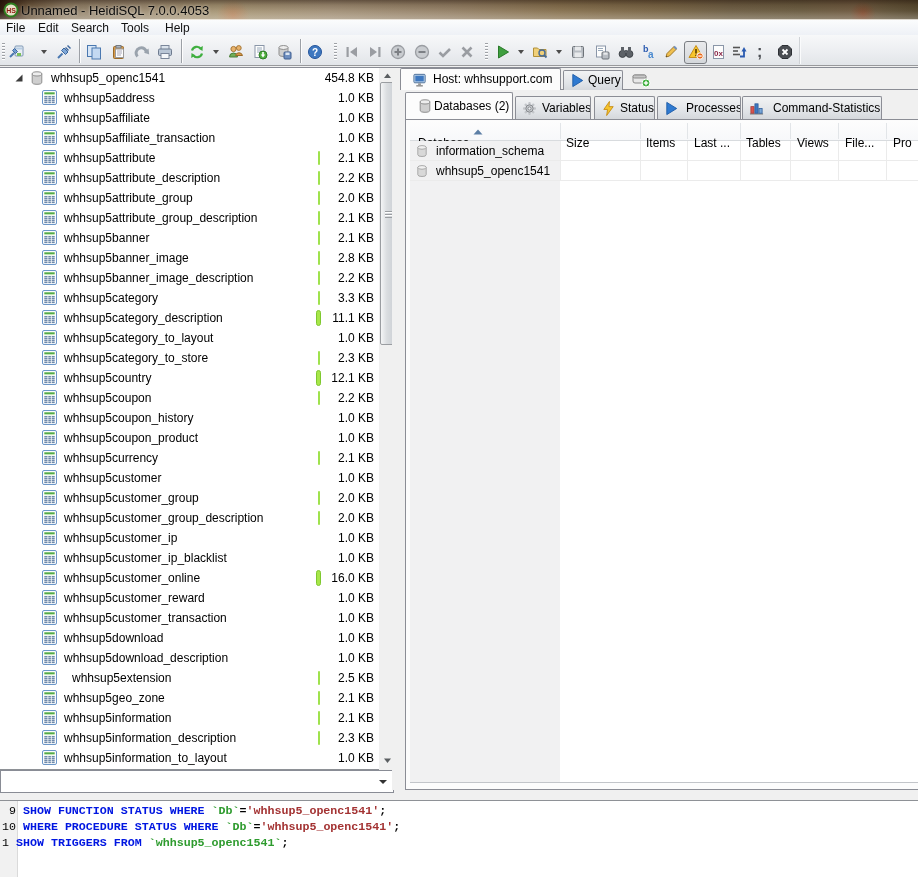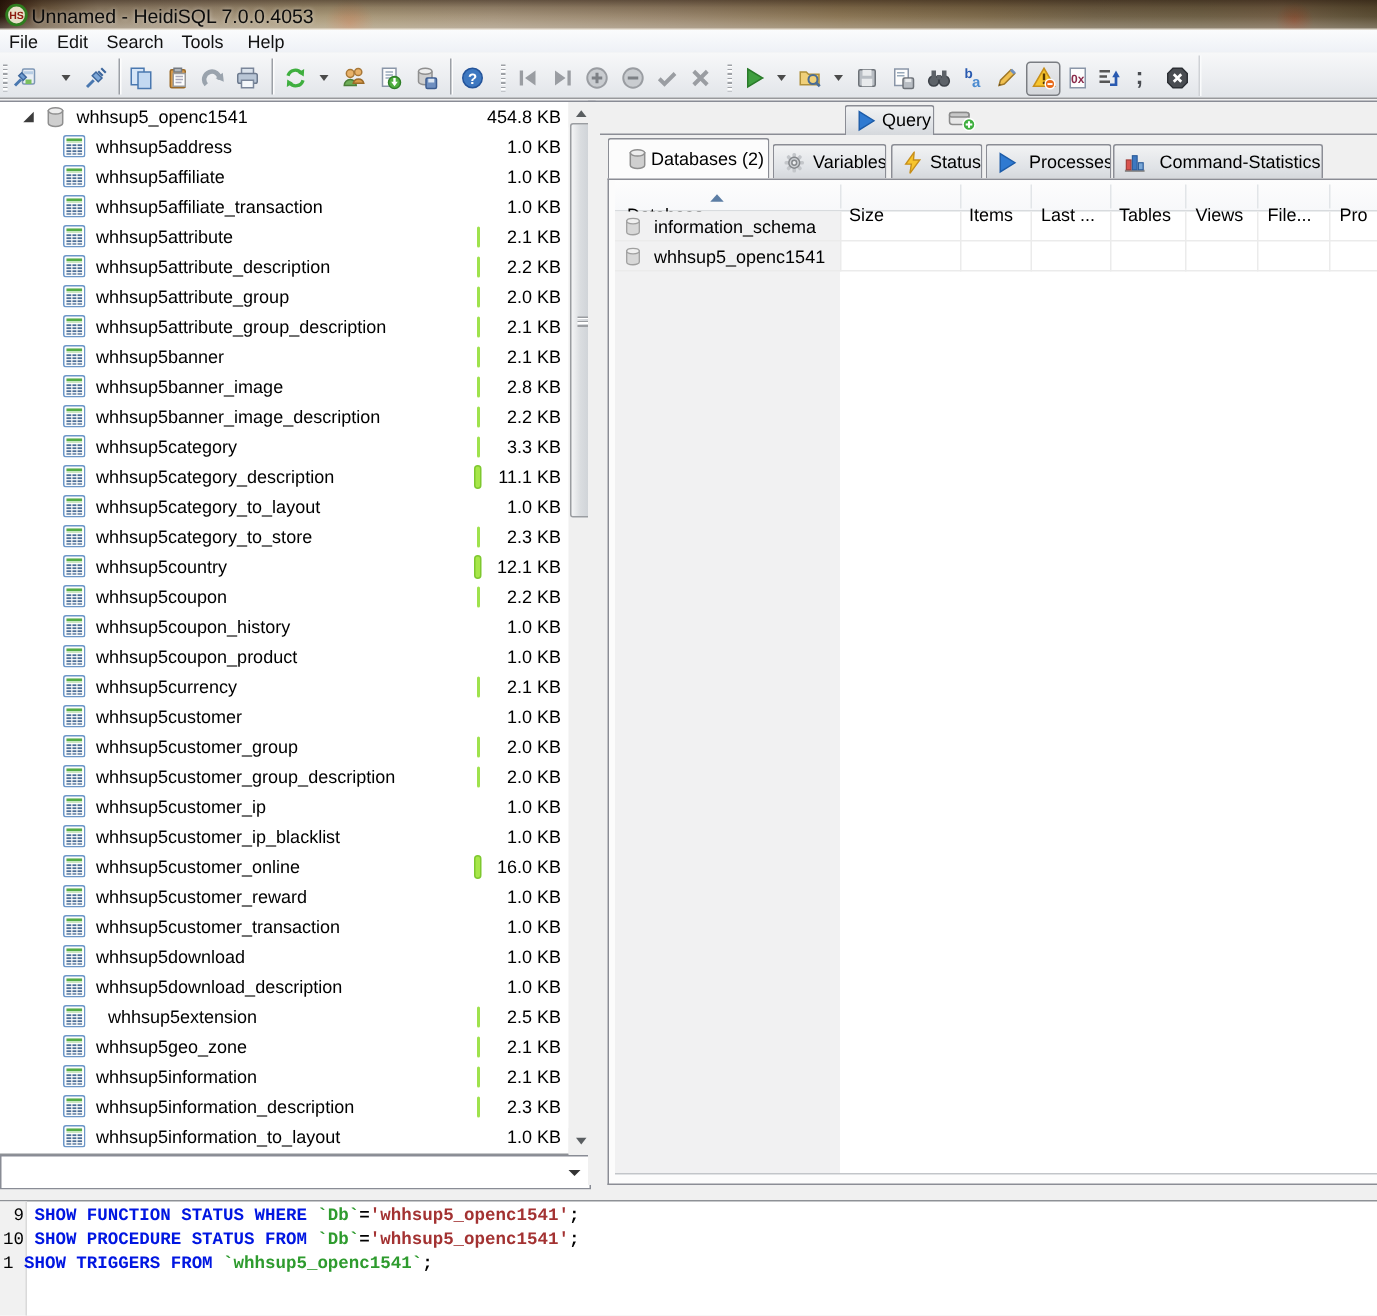--- a/index.html
+++ b/index.html
@@ -1073,20 +1073,29 @@
           <polygon points="8.5,11 12,6.5 5,6.5" fill="#5a5e61"></polygon>
         </svg></div>
  </div>
 </div>
 <div id="filter">
     <span class="txt">Database filter</span>
     <span class="arr"></span>
   </div>
 <div id="rpanel">
   <div id="tabline1"></div>
+  <div class="tab active" style="left:8px; top:0px; width:161px; height:22px;">
+     <svg class="tabico" style="left:11px" width="16" height="15" viewBox="0 0 16 16">
+        <rect x="1.5" y="2.5" width="12" height="9" rx="1" fill="#bcd3ea" stroke="#4a6d96"></rect>
+        <rect x="3" y="4" width="9" height="6" fill="#3e78c0"></rect>
+        <rect x="6" y="12" width="3" height="2" fill="#9a9a9a"></rect>
+        <rect x="4" y="14" width="7" height="1.5" fill="#8a8a8a"></rect>
+      </svg>
+     <span class="tablbl" style="left:32px;top:3px">Host: whhsupport.com</span>
+  </div>
   <div class="tab" style="left:171px; top:2px; width:60px; height:20px;">
      <svg class="tabico" style="top:2px" width="15" height="15" viewBox="0 0 16 16">
         <polygon points="3,1.5 13.5,8 3,14.5" fill="#2f7ad1" stroke="#1d5ca8"></polygon>
       </svg>
      <span class="tablbl" style="left:24px;top:2px">Query</span>
   </div>
   <svg class="abs" style="left:240px;top:5px" width="20" height="15" viewBox="0 0 20 15">
       <rect x="1" y="2" width="13" height="8" rx="2" fill="#e8e8e8" stroke="#8a8a8a"></rect>
       <rect x="1" y="2" width="13" height="3" rx="1.5" fill="#c8c8c8" stroke="#8a8a8a"></rect>
       <circle cx="14" cy="10" r="4" fill="#3faf3f" stroke="#fff"></circle>
@@ -1178,14 +1187,14 @@
             <path d="M3.2 3.8 v8.4 a4.8 2.1 0 0 0 9.6 0 v-8.4 z" fill="#d8d8d8" stroke="#a0a0a0" stroke-width="1"></path>
             <ellipse cx="8" cy="3.9" rx="4.8" ry="2.1" fill="#f0f0f0" stroke="#a0a0a0" stroke-width="1"></ellipse>
           </svg></span>
         <span class="abs" style="left:26px;top:3px">whhsup5_openc1541</span>
       </div>
   </div>
 </div>
 <div id="splitband"></div>
 <div id="log"><div style="position:absolute;left:0;top:0;width:18px;height:76px;background:#f1f1f1;border-right:1px solid #dadada"></div>
 <div style="top:3px"><span class="lno"> 9 </span><span class="kw">SHOW FUNCTION STATUS WHERE </span><span class="id2">`Db`</span><span class="pln">=</span><span class="str">'whhsup5_openc1541'</span><span class="pln">;</span></div>
-<div style="top:19px"><span class="lno">10 </span><span class="kw">SHOW PROCEDURE STATUS FROM </span><span class="id2">`Db`</span><span class="pln">=</span><span class="str">'whhsup5_openc1541'</span><span class="pln">;</span></div>
+<div style="top:19px"><span class="lno">10 </span><span class="kw">WHERE PROCEDURE STATUS WHERE </span><span class="id2">`Db`</span><span class="pln">=</span><span class="str">'whhsup5_openc1541'</span><span class="pln">;</span></div>
 <div style="top:35px"><span class="lno">1 </span><span class="kw">SHOW TRIGGERS FROM </span><span class="id2">`whhsup5_openc1541`</span><span class="pln">;</span></div>
 </div>
 </body></html>

